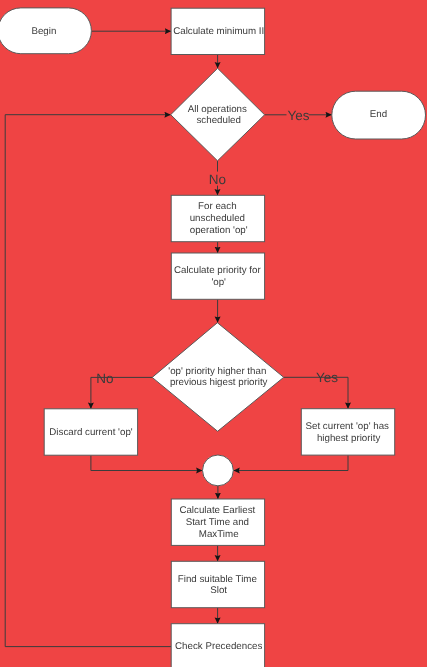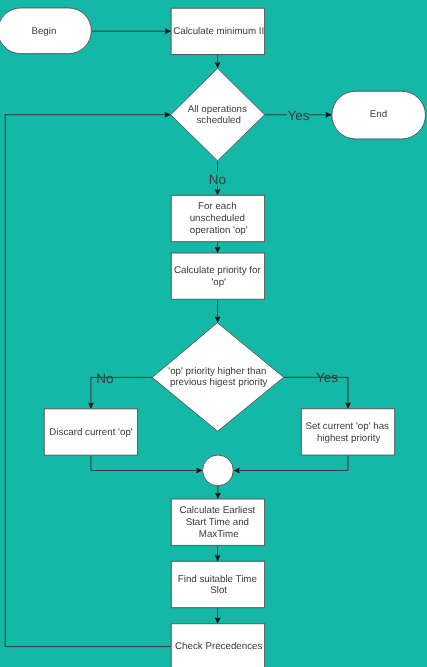--- a/index.html
+++ b/index.html
@@ -1,19 +1,19 @@
 <!DOCTYPE html>
 <html><head>
 <meta charset="utf-8">
 <style>
   html,body{margin:0;padding:0;background:#fff;}
   body{width:427px;height:667px;overflow:hidden;
        font-family:"Liberation Sans",sans-serif;
        -webkit-font-smoothing:antialiased;text-rendering:geometricPrecision;}
-  #stage{position:relative;width:427px;height:667px;background:#14b8a6;overflow:hidden;}
+  #stage{position:relative;width:427px;height:667px;background:#ef4444;overflow:hidden;}
   svg{position:absolute;left:0;top:0;display:block;}
   .shape{fill:#fff;stroke:#5a5a5a;stroke-width:1;}
   .link{fill:none;stroke:#3c3c3c;stroke-width:1;}
   .nodeText{font-family:"Liberation Sans",sans-serif;font-size:9.75px;fill:#3b3b3b;
             text-anchor:middle;dominant-baseline:middle;}
   .edgeLabel{font-family:"Liberation Sans",sans-serif;font-size:13.5px;fill:#3b3b3b;
              text-anchor:middle;}
 </style>
 </head>
 <body>

